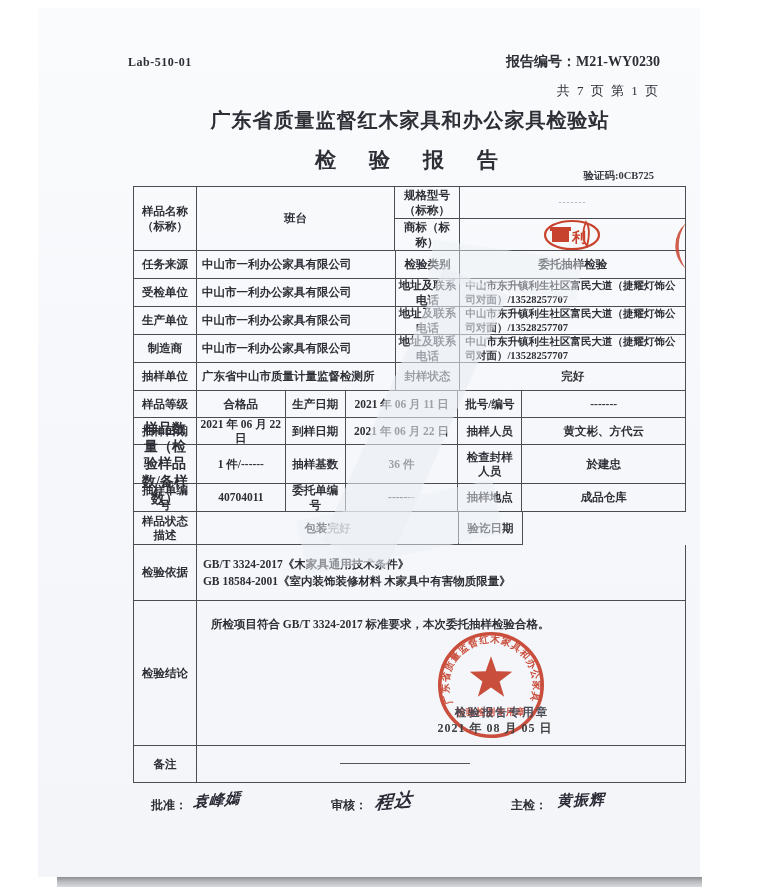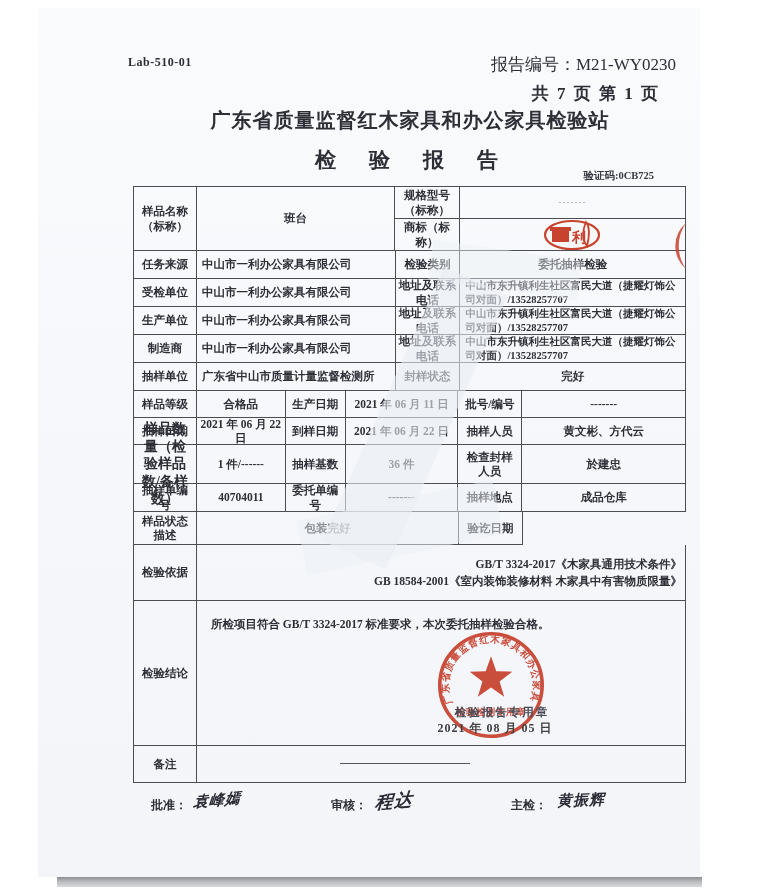--- a/index.html
+++ b/index.html
@@ -8,22 +8,22 @@
   .paper { position:absolute; left:38px; top:8px; width:662px; height:869px;
            background:linear-gradient(180deg,#fafbfd 0%,#f5f7fa 55%,#f3f5f9 100%); }
   .scan-strip { position:absolute; left:57px; top:877px; width:645px; height:10px;
                 background:linear-gradient(180deg,#8d8e92 0%,#b9babd 45%,#d9dadd 100%); }
   .wm { position:absolute; background:rgba(234,237,243,0.6); pointer-events:none; z-index:5; }
   .wm1 { left:380px; top:268px; width:70px; height:300px; transform:rotate(24deg); }
   .wm2 { left:300px; top:500px; width:200px; height:55px; transform:rotate(-12deg); background:rgba(236,239,244,0.5); }
   .wm3 { left:430px; top:250px; width:150px; height:40px; transform:rotate(8deg); background:rgba(236,239,244,0.45); }
 
   .hdr-code { position:absolute; left:128px; top:55px; font-size:12px; font-weight:bold; letter-spacing:.5px; }
-  .hdr-report { position:absolute; right:90px; top:53px; font-size:17px; font-weight:normal; }
-  .hdr-pages { position:absolute; right:106px; top:82px; font-size:17px; font-weight:bold; letter-spacing:2px; }
+  .hdr-report { position:absolute; right:106px; top:53px; font-size:14px; font-weight:bold; }
+  .hdr-pages { position:absolute; right:106px; top:82px; font-size:13px; font-weight:normal; letter-spacing:2px; }
   .station-title { position:absolute; left:110px; top:107px; width:600px; text-align:center;
                    font-size:20px; font-weight:bold; letter-spacing:1px; }
   .report-title { position:absolute; left:133px; top:146px; width:553px; text-align:center;
                   font-size:21px; font-weight:bold; letter-spacing:6px; }
   .verify-code { position:absolute; right:112px; top:169px; font-size:10.5px; font-weight:bold; color:#3a3a42; }
 
   .doc-table { position:absolute; left:133px; top:186px; width:553px;
                border-left:1px solid #4c4c54; border-top:1px solid #4c4c54;
                font-size:11.5px; font-weight:600; line-height:1.25; z-index:2; }
   .tr { display:flex; }
@@ -33,21 +33,21 @@
   .td.left { justify-content:flex-start; text-align:left; padding-left:5px; }
   .addr { font-size:10.5px; line-height:1.3; text-align:left; justify-content:flex-start; padding-left:5px; }
   .c63{width:63px;} .c199{width:199px;} .c65{width:65px;} .c226{width:226px;}
   .c89{width:89px;} .c60{width:60px;} .c113{width:113px;} .c64{width:64px;}
   .c164{width:164px;} .c262{width:262px;} .c490{width:490px;} .c291{width:291px;}
   .h64{height:64px;} .h32{height:32px;} .h28{height:28px;} .h27{height:27px;}
   .h39{height:39px;} .h33{height:33px;} .h56{height:56px;} .h145{height:145px;} .h37{height:37px;}
   .stack { display:flex; flex-direction:column; border:none; padding:0; }
   .dim-dash { color:#a6abb3; font-size:9px; letter-spacing:1px; }
 
-  .basis-cell { flex-direction:column; align-items:flex-end; justify-content:center;
+  .basis-cell { flex-direction:column; align-items:flex-start; justify-content:center;
                 text-align:left; padding-left:6px; gap:3px; }
   .concl-cell { display:block; text-align:left; padding:16px 10px 0 14px; }
 
   .stamp-svg { position:absolute; left:238px; top:28px; width:112px; height:112px; opacity:.9; }
   .stamp-dark-line { position:absolute; left:230px; top:104px; width:150px; text-align:center;
                      font-size:11.5px; letter-spacing:2px; color:#4a4a55; z-index:3; }
   .stamp-date { position:absolute; left:218px; top:120px; width:160px; text-align:center;
                 font-size:12px; font-weight:bold; letter-spacing:1px; color:#404040; z-index:3; }
   .remark-line { border-top:1.5px solid #55555d; width:130px; margin-left:140px; margin-top:2px; }
 

